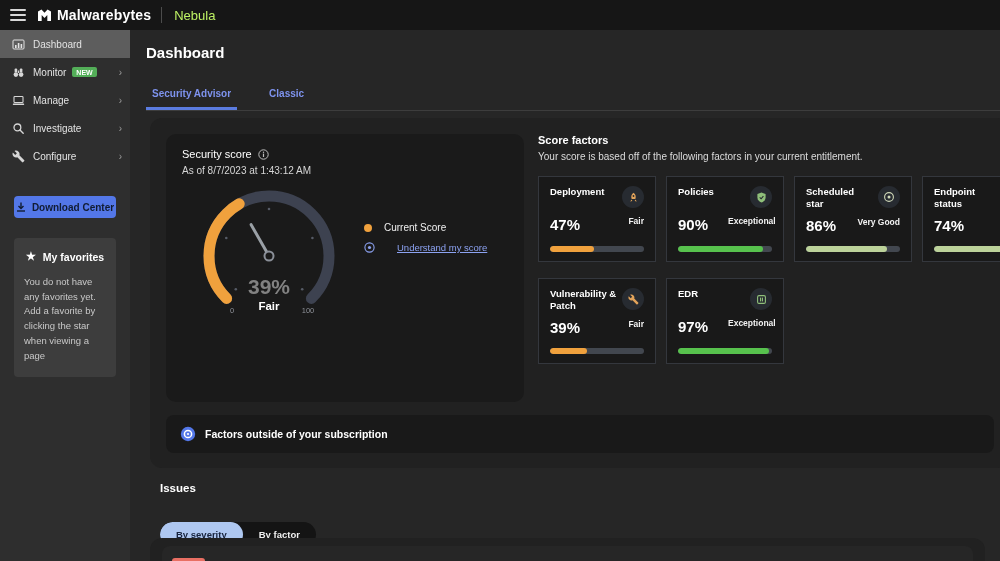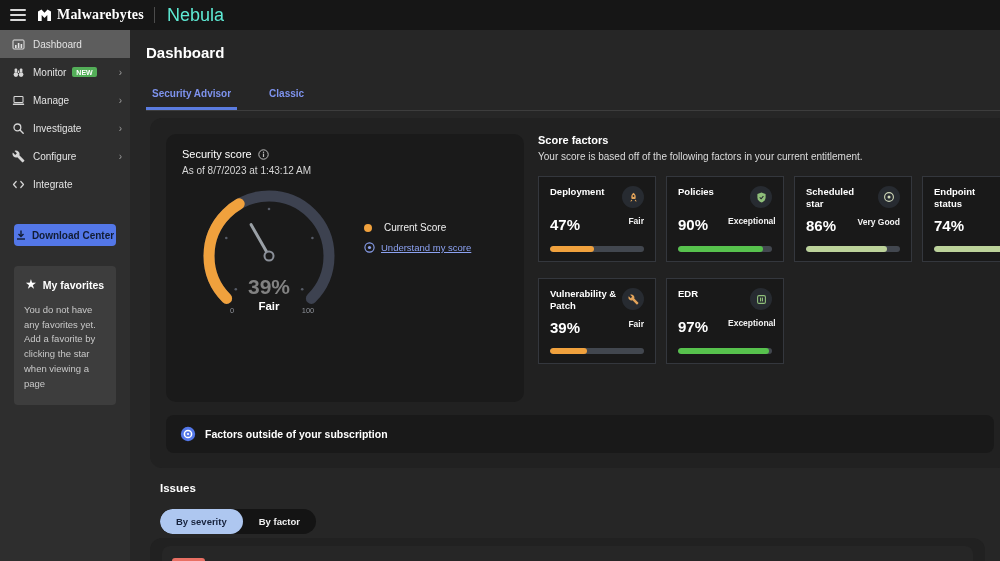--- a/index.html
+++ b/index.html
@@ -5,24 +5,24 @@
   * { box-sizing: border-box; margin: 0; padding: 0; }
   html,body { width:1000px; height:561px; overflow:hidden; background:#262626;
     font-family:"Liberation Sans", sans-serif; color:#e8e8e8; }
 
   
   .topbar { position:absolute; left:0; top:0; width:1000px; height:30px;
     background:#161616; display:flex; align-items:center; z-index:5; }
   .hamburger { width:16px; height:12px; margin-left:10px; display:flex; flex-direction:column;
     justify-content:space-between; cursor:pointer; }
   .hamburger span { display:block; height:2px; background:#d9d9d9; border-radius:1px; }
-  .brand { display:flex; align-items:center; gap:6px; margin-left:12px;font-family:Liberation Serif, serif; }
+  .brand { display:flex; align-items:center; gap:6px; margin-left:12px; }
   .brand-name { font-size:14px; font-weight:bold; color:#ffffff; letter-spacing:.2px; }
   .topbar-divider { width:1px; height:16px; background:#4c4c4c; margin:0 12px 0 10px; }
-  .product-name { font-size:18px; color:#5eead4; }
+  .product-name { font-size:13px; color:#bef264; }
 
   
   .sidebar { position:absolute; left:0; top:30px; width:130px; height:531px; background:#2e2e2e; }
   .side-item { height:28px; display:flex; align-items:center; padding:0 8px 0 12px;
     cursor:pointer; font-size:10px; color:#e3e3e3; }
   .side-item.selected { background:#5d5d5d; }
   .sicon { width:13px; height:13px; flex:none; margin-right:8px; }
   .slabel { flex:none; }
   .chev { margin-left:auto; color:#9a9a9a; font-size:10px; }
   .new-badge { background:#53ae58; color:#ffffff; font-size:7px; font-weight:bold;
@@ -56,21 +56,21 @@
     padding:14px 16px; flex:none; }
   .sc-title-row { display:flex; align-items:center; gap:6px; }
   .sc-title { font-size:11px; font-weight:normal; color:#ffffff; }
   .sc-asof { font-size:10px; color:#d6d6d6; margin-top:5px; }
   .sc-body { display:flex; margin-top:6px; }
   .gauge-wrap { width:176px; flex:none; }
   .legend { margin-top:40px; margin-left:6px; }
   .legend-item { display:flex; align-items:center; gap:12px; margin-bottom:6px; }
   .dot { width:8px; height:8px; border-radius:50%; flex:none; }
   .legend-label { font-size:10px; color:#f0f0f0; }
-  .understand { display:flex; align-items:center; gap:6px; margin-top:9px; cursor:pointer; }
+  .understand { display:flex; align-items:center; gap:22px; margin-top:9px; cursor:pointer; }
   .understand a { font-size:9.5px; color:#8ca2f2; text-decoration:underline; }
 
   
   .factors { flex:1; margin-left:14px; min-width:0; }
   .sf-title { font-size:11px; font-weight:bold; color:#ffffff; }
   .sf-sub { font-size:10px; color:#dcdcdc; margin-top:5px; }
   .cards-grid { margin-top:14px; display:grid; grid-template-columns:repeat(4,118px);
     gap:16px 10px; }
   .factor-card { height:86px; background:#191919; border:1px solid #34373d; border-radius:0;
     padding:9px 11px; display:flex; flex-direction:column; justify-content:space-between; cursor:pointer; }
@@ -86,21 +86,21 @@
   .fc-fill { height:100%; border-radius:3px; }
 
   
   .outside-row { margin-top:13px; height:38px; background:#191919; border-radius:8px;
     display:flex; align-items:center; padding-left:14px; gap:9px; cursor:pointer; }
   .outside-icon { width:16px; height:16px; flex:none; }
   .outside-label { font-size:10.5px; font-weight:bold; color:#ffffff; }
 
   
   .issues-title { position:absolute; left:30px; top:452px; font-size:11.5px; font-weight:bold; color:#ffffff; }
-  .toggle-group { position:absolute; left:30px; top:479px; height:25px; background:#141414;
+  .toggle-group { position:absolute; left:30px; top:492px; height:25px; background:#141414;
     border-radius:13px; display:flex; overflow:hidden; }
   .toggle-btn { border:none; height:25px; padding:0 16px; font-size:9.5px; font-weight:bold;
     background:transparent; color:#f0f0f0; cursor:pointer; border-radius:13px;
     font-family:"Liberation Sans", sans-serif; }
   .toggle-btn.active { background:#aec7f0; color:#17233d; }
 
   .issues-panel { position:absolute; left:20px; top:508px; width:835px; height:80px;
     background:#212121; border-radius:12px; padding:8px 12px; }
   .issues-card { background:#262626; border-radius:8px; height:64px; padding:8px 10px; }
   .sev-badge { display:inline-block; background:#e96f63; color:#57130e; font-size:8.5px;
@@ -171,27 +171,20 @@
   </div>
 
   <div class="side-item">
     <svg class="sicon" viewBox="0 0 24 24">
       <path d="M22.7 19l-9.1-9.1c.9-2.3.4-5-1.5-6.9-2-2-5-2.4-7.4-1.3L9 6 6 9 1.6 4.7C.4 7.1.9 10.1 2.9 12.1c1.9 1.9 4.6 2.4 6.9 1.5l9.1 9.1c.4.4 1 .4 1.4 0l2.3-2.3c.5-.4.5-1.1.1-1.4z" fill="#d6d6d6"></path>
     </svg>
     <span class="slabel">Configure</span>
     <span class="chev">›</span>
   </div>
 
-  <div class="side-item">
-    <svg class="sicon" viewBox="0 0 13 13">
-      <polyline points="4.2,3.5 1.5,6.5 4.2,9.5" fill="none" stroke="#d6d6d6" stroke-width="1.2" stroke-linecap="round" stroke-linejoin="round"></polyline>
-      <polyline points="8.8,3.5 11.5,6.5 8.8,9.5" fill="none" stroke="#d6d6d6" stroke-width="1.2" stroke-linecap="round" stroke-linejoin="round"></polyline>
-    </svg>
-    <span class="slabel">Integrate</span>
-  </div>
 
   <button class="dl-btn">
     <svg width="10" height="10" viewBox="0 0 10 10">
       <line x1="5" y1="0.5" x2="5" y2="6" stroke="#111c33" stroke-width="1.4"></line>
       <polyline points="2.5,4 5,6.5 7.5,4" fill="none" stroke="#111c33" stroke-width="1.4"></polyline>
       <line x1="1" y1="9" x2="9" y2="9" stroke="#111c33" stroke-width="1.4"></line>
     </svg>
     <span>Download Center</span>
   </button>
 

